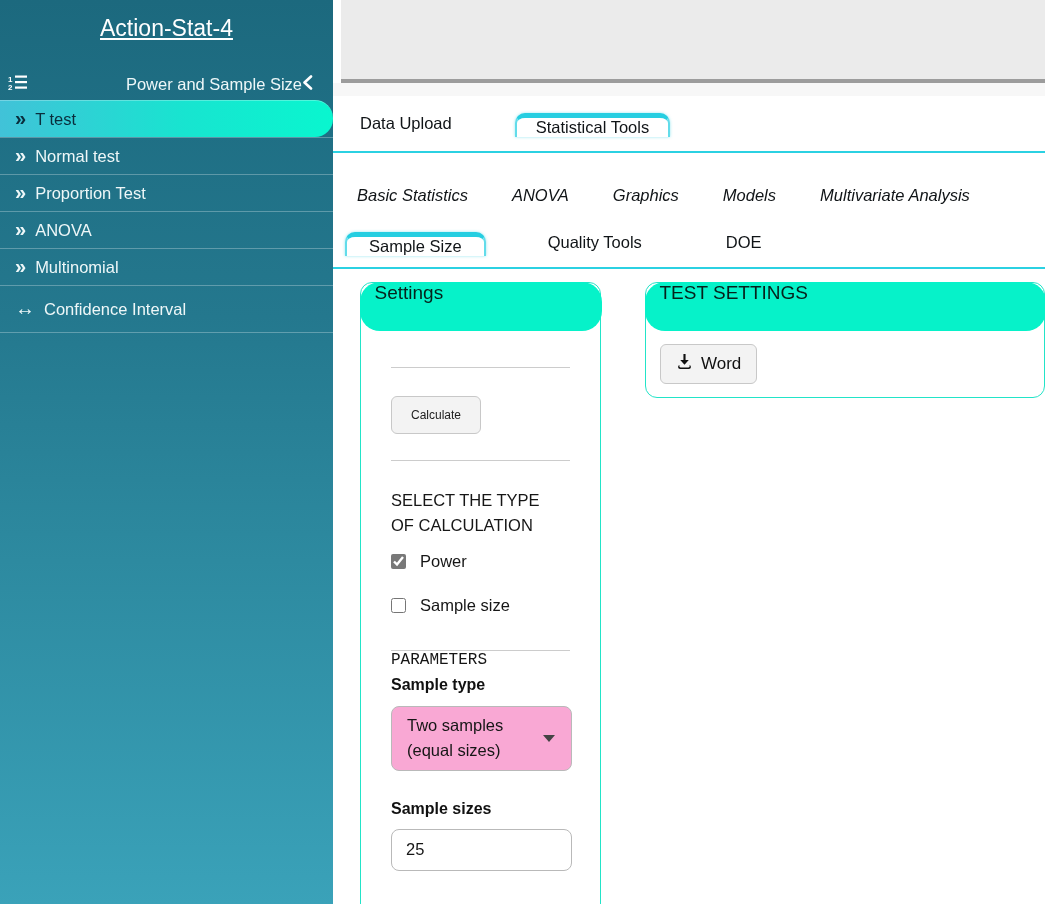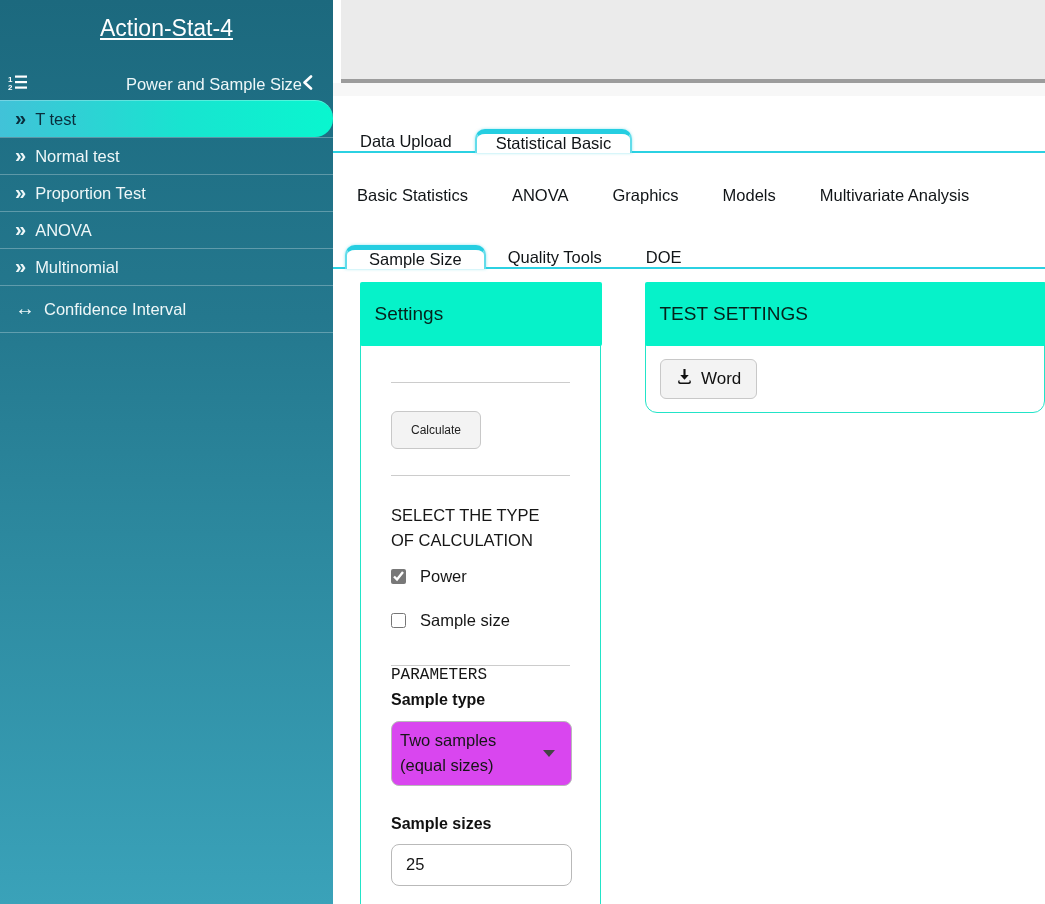--- a/index.html
+++ b/index.html
@@ -22,37 +22,37 @@
   .nav-item.active { background:linear-gradient(90deg,#41c2d8 0%,#18e4d0 55%,#09f6cf 100%);
     border-radius:0 18px 18px 0; color:#0a2e3d; height:37px; }
   .nav-item.ci { height:47px; }
   .nav-sep-bottom { border-top:1px solid rgba(255,255,255,.28); }
 
   
   .main { position:absolute; left:333px; top:0; width:712px; height:904px; background:#fff; }
   .topbar { margin-left:8px; height:83px; background:#ebebeb; border-bottom:4px solid #9c9c9c; }
   .substrip { height:13px; background:#f7f7f7; }
 
-  .tabrow { display:flex; align-items:flex-end; border-bottom:2px solid #2bd1e2; }
+  .tabrow { display:flex; align-items:center; border-bottom:2px solid #2bd1e2;gap:40px; }
   .tabrow1 { height:57px; padding-left:8px; }
   .tabrow3 { height:51px; padding-left:12px; }
   .tab { display:flex; align-items:center; padding:0 19px; font-size:16.5px; color:#101417; cursor:pointer; background:transparent; border:none; }
   .tabrow3 .tab { padding:0 22px; }
   .tab.active { background:#fff; border:2px solid #62dcea; border-top:5px solid #25cee1; border-bottom:none;
     border-radius:10px 10px 0 0; margin-bottom:-2px; position:relative; z-index:2;
     box-shadow:0 0 3px rgba(38,206,225,.5); }
   .tabrow1 .tab.active { margin-left:4px; }
-  .tabrow2 { display:flex; align-items:center; height:46px; margin-top:19px; padding-left:2px; }
+  .tabrow2 { display:flex; align-items:center; height:46px; margin-top:19px; padding-left:2px;font-style:italic; }
   .tabrow2 .tab2 { padding:0 22px; font-size:16.5px; color:#101417; cursor:pointer; }
 
   
   .panels { display:flex; align-items:flex-start; margin-top:13px; padding-left:27px; }
   .panel { background:#fff; border:1.5px solid #22e4c8; border-radius:12px; }
-  .panel-header { background:#06f2c9; border-radius:2px; margin:-1.5px -1.5px 0; height:64px;
-    display:flex; align-items:center; padding:0 15px; font-size:19px; color:#06211b; }
+  .panel-header { background:#06f2c9; border-radius:20px; margin:-1.5px -1.5px 0; height:49px;
+    display:flex; align-items:flex-start; padding:0 15px; font-size:19px; color:#06211b; }
   .settings-panel { width:241px; height:660px; }
   .settings-body { padding:0 30px; }
   .test-panel { width:452px; margin-left:44px; }
   .test-body { padding:13px 15px 13px 14px; }
 
   .divider { height:1px; background:#ccc; }
   .d1 { margin-top:36px; } .d2 { margin-top:26px; } .d3 { margin-top:33px; }
 
   .btn { background:#f3f3f3; border:1px solid #c8c8c8; border-radius:6px; font-size:12px; color:#222;
     font-family:"Liberation Sans", sans-serif; cursor:pointer; }
@@ -61,21 +61,21 @@
 
   .section-heading { margin-top:27px; width:172px; font-size:16.5px; line-height:25.5px; color:#161616; }
   .check-row { display:flex; align-items:center; gap:14px; font-size:16.5px; color:#161616; height:22px; }
   .cr1 { margin-top:12px; } .cr2 { margin-top:22px; }
   .check-row input[type=checkbox] { width:15px; height:15px; accent-color:#787878; cursor:pointer; }
 
   .param-heading { font-size:16px; color:#161616; height:20px;font-family:Liberation Mono, monospace; }
   .field-label { margin-top:5px; font-size:16px; font-weight:bold; color:#111; height:20px; }
   .field-label2 { margin-top:29px; }
   .select-box { margin-top:10px; position:relative; width:181px; height:65px; border:1px solid #b9b9b9;
-    border-radius:8px; display:flex; align-items:center; padding-left:8px; cursor:pointer; background:#d946ef; }
+    border-radius:8px; display:flex; align-items:center; padding-left:15px; cursor:pointer; background:#f9a8d4; }
   .select-text { width:114px; font-size:16.5px; line-height:25px; color:#161616; }
   .caret { position:absolute; right:16px; top:50%; margin-top:-3px; width:0; height:0;
     border-left:6px solid transparent; border-right:6px solid transparent; border-top:7px solid #444; }
   .text-input { margin-top:9px; width:181px; height:42px; border:1px solid #b9b9b9; border-radius:8px;
     padding-left:14px; font-size:16.5px; color:#161616; font-family:"Liberation Sans", sans-serif; outline:none; }
 </style>
 </head>
 <body>
 
 <div class="app">
@@ -129,21 +129,21 @@
       <div class="nav-sep-bottom"></div>
     </nav>
   </aside>
 
   <main class="main">
     <div class="topbar"></div>
     <div class="substrip"></div>
 
     <div class="tabrow tabrow1">
       <div class="tab">Data Upload</div>
-      <div class="tab active">Statistical Basic</div>
+      <div class="tab active">Statistical Tools</div>
     </div>
 
     <div class="tabrow2">
       <div class="tab2">Basic Statistics</div>
       <div class="tab2">ANOVA</div>
       <div class="tab2">Graphics</div>
       <div class="tab2">Models</div>
       <div class="tab2">Multivariate Analysis</div>
     </div>
 

